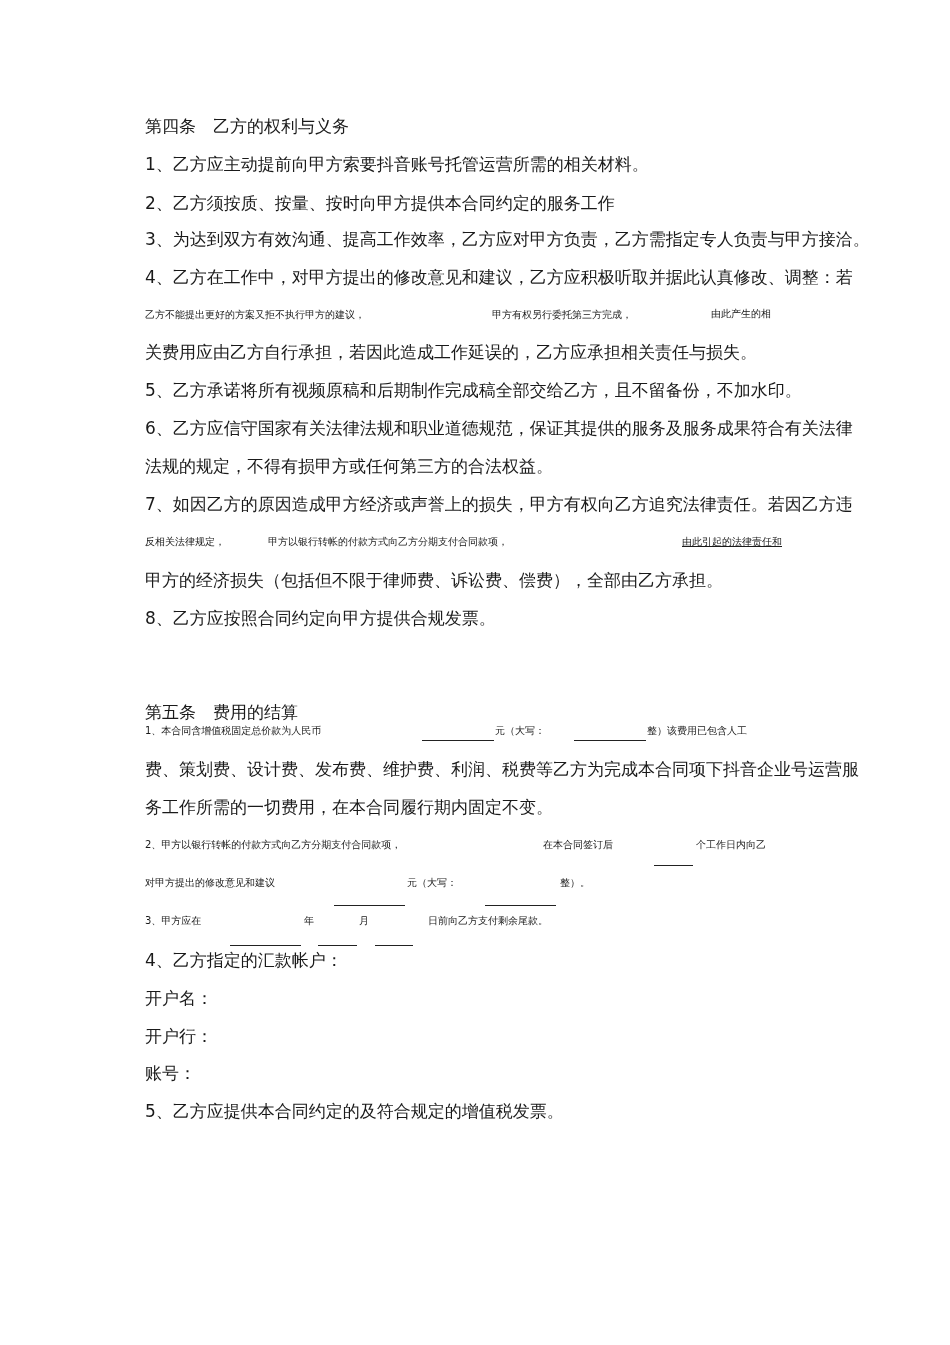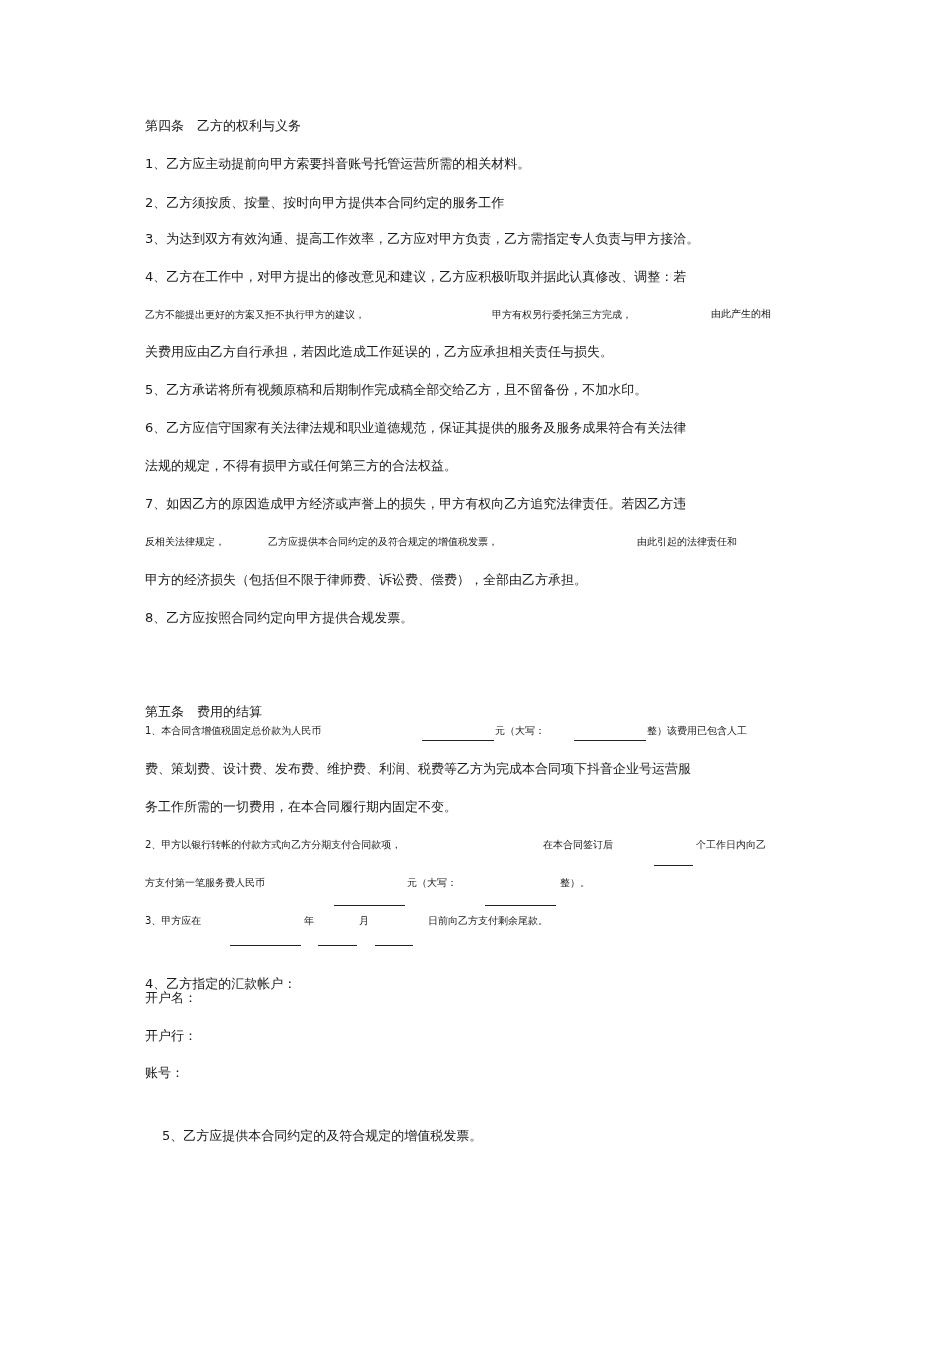--- a/index.html
+++ b/index.html
@@ -11,21 +11,21 @@
       width: 950px;
       height: 1345px;
       position: relative;
       overflow: hidden;
       font-family: "DejaVu Sans", "Liberation Sans", sans-serif;
       color: #1a1a1a;
     }
     .line {
       position: absolute;
       left: 145px;
-      font-size: 13px;
+      font-size: 17px;
       line-height: 16px;
       white-space: pre;
       letter-spacing: 0px;
     }
     .seg {
       position: absolute;
       font-size: 10px;
       line-height: 16px;
       white-space: pre;
     }
@@ -45,51 +45,51 @@
 <div class="line" style="top:269px;">4、乙方在工作中，对甲方提出的修改意见和建议，乙方应积极听取并据此认真修改、调整：若</div>
 <div class="seg" style="top:307px; left:145px;">乙方不能提出更好的方案又拒不执行甲方的建议，</div>
 <div class="seg" style="top:307px; left:492px;">甲方有权另行委托第三方完成，</div>
 <div class="seg" style="top:307px; left:711px;font-family:Liberation Mono, monospace;">由此产生的相</div>
 <div class="line" style="top:344px;">关费用应由乙方自行承担，若因此造成工作延误的，乙方应承担相关责任与损失。</div>
 <div class="line" style="top:382px;">5、乙方承诺将所有视频原稿和后期制作完成稿全部交给乙方，且不留备份，不加水印。</div>
 <div class="line" style="top:420px;">6、乙方应信守国家有关法律法规和职业道德规范，保证其提供的服务及服务成果符合有关法律</div>
 <div class="line" style="top:458px;">法规的规定，不得有损甲方或任何第三方的合法权益。</div>
 <div class="line" style="top:496px;">7、如因乙方的原因造成甲方经济或声誉上的损失，甲方有权向乙方追究法律责任。若因乙方违</div>
 <div class="seg" style="top:534px; left:145px;">反相关法律规定，</div>
-<div class="seg" style="top:534px; left:268px;">乙方应提供本合同约定的及符合规定的增值税发票，</div>
-<div class="seg" style="top:534px; left:637px;">由此引起的法律责任和</div>
+<div class="seg" style="top:534px; left:268px;">甲方以银行转帐的付款方式向乙方分期支付合同款项，</div>
+<div class="seg" style="top:534px; left:682px;text-decoration:underline;">由此引起的法律责任和</div>
 <div class="line" style="top:572px;">甲方的经济损失（包括但不限于律师费、诉讼费、偿费），全部由乙方承担。</div>
 <div class="line" style="top:610px;">8、乙方应按照合同约定向甲方提供合规发票。</div>
 
 <div class="line" style="top:685px;margin-top:19px;">第五条　费用的结算</div>
 
 <div class="seg" style="top:723px; left:145px;">1、本合同含增值税固定总价款为人民币</div>
 <div class="blank" style="top:740px; left:422px; width:72px;"></div>
 <div class="seg" style="top:723px; left:495px;">元（大写：</div>
 <div class="blank" style="top:740px; left:574px; width:72px;"></div>
 <div class="seg" style="top:723px; left:647px;">整）该费用已包含人工</div>
 <div class="line" style="top:761px;">费、策划费、设计费、发布费、维护费、利润、税费等乙方为完成本合同项下抖音企业号运营服</div>
 <div class="line" style="top:799px;">务工作所需的一切费用，在本合同履行期内固定不变。</div>
 
 <div class="seg" style="top:837px; left:145px;">2、甲方以银行转帐的付款方式向乙方分期支付合同款项，</div>
 <div class="seg" style="top:837px; left:543px;">在本合同签订后</div>
 <div class="blank" style="top:865px; left:654px; width:39px;"></div>
 <div class="seg" style="top:837px; left:696px;">个工作日内向乙</div>
-<div class="seg" style="top:875px; left:145px;">方支付第一笔服务费人民币</div>
+<div class="seg" style="top:875px; left:145px;">对甲方提出的修改意见和建议</div>
 <div class="blank" style="top:905px; left:334px; width:71px;"></div>
 <div class="seg" style="top:875px; left:407px;">元（大写：</div>
 <div class="blank" style="top:905px; left:485px; width:71px;"></div>
 <div class="seg" style="top:875px; left:560px;">整）。</div>
 
 <div class="seg" style="top:913px; left:145px;">3、甲方应在</div>
 <div class="seg" style="top:913px; left:304px;">年</div>
 <div class="seg" style="top:913px; left:359px;">月</div>
 <div class="seg" style="top:913px; left:428px;">日前向乙方支付剩余尾款。</div>
 <div class="blank" style="top:945px; left:230px; width:71px;"></div>
 <div class="blank" style="top:945px; left:318px; width:39px;"></div>
 <div class="blank" style="top:945px; left:375px; width:38px;"></div>
 
-<div class="line" style="top:952px;margin-top:24px;">4、乙方指定的汇款帐户：</div>
+<div class="line" style="top:952px;">4、乙方指定的汇款帐户：</div>
 <div class="line" style="top:990px;">开户名：</div>
 <div class="line" style="top:1028px;">开户行：</div>
 <div class="line" style="top:1065px;">账号：</div>
 
-<div class="line" style="top:1128px;margin-left:17px;">5、乙方应提供本合同约定的及符合规定的增值税发票。</div>
+<div class="line" style="top:1103px;">5、乙方应提供本合同约定的及符合规定的增值税发票。</div>
 
 </body></html>

